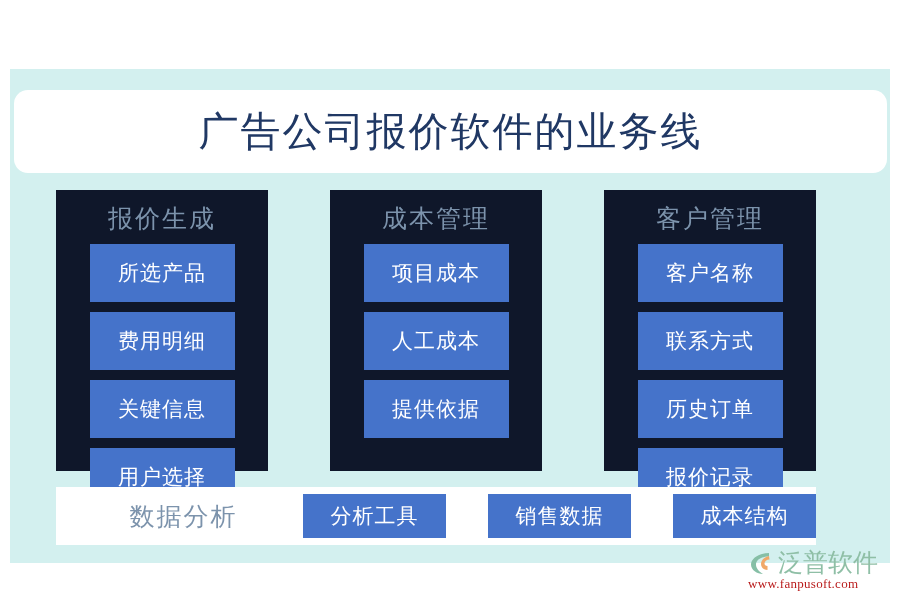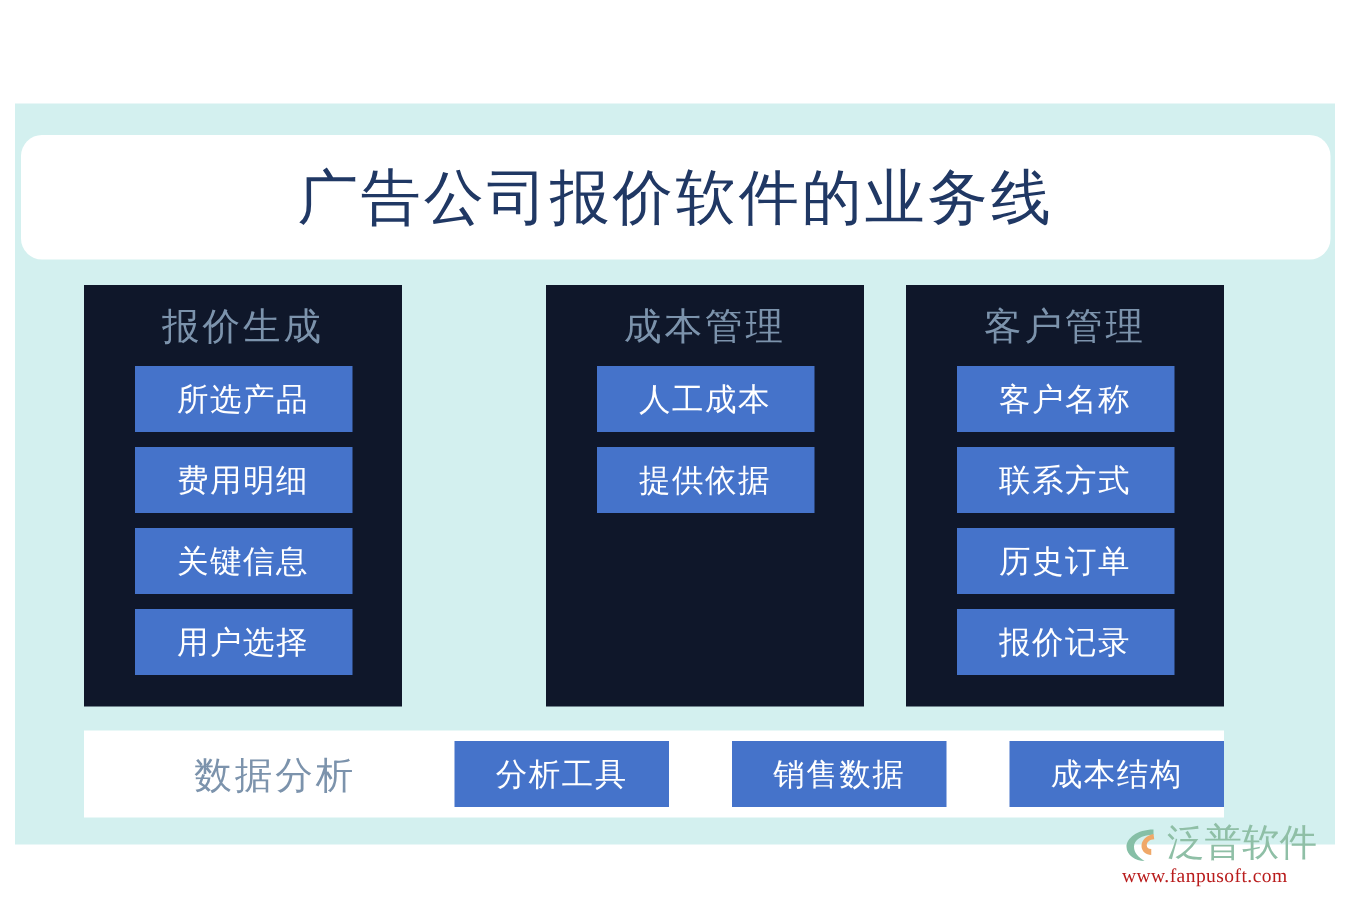--- a/index.html
+++ b/index.html
@@ -50,21 +50,21 @@
   
   .card {
     position: absolute;
     top: 190px;
     width: 212px;
     height: 281px;
     background: #0f172a;
     box-sizing: border-box;
   }
   .card.c1 { left: 56px;  }
-  .card.c2 { left: 330px; margin-left: 34px; }
+  .card.c2 { left: 330px; }
   .card.c3 { left: 604px; }
 
   .card-head {
     text-align: center;
     font-size: 25px;
     color: #7c93ac;
     letter-spacing: 2px;
     padding-top: 14px;
     line-height: 1.2;
     white-space: nowrap;
@@ -73,21 +73,21 @@
   .card-items {
     margin-top: 10px;
     display: flex;
     flex-direction: column;
     align-items: center;
     gap: 10px;
   }
 
   .blue-box {
     width: 145px;
-    height: 44px;
+    height: 58px;
     background: #4573ca;
     color: #ffffff;
     font-size: 21px;
     letter-spacing: 1px;
     display: flex;
     align-items: center;
     justify-content: center;
     white-space: nowrap;
     box-sizing: border-box;
   }
@@ -174,20 +174,21 @@
     <div class="blue-box">所选产品</div>
     <div class="blue-box">费用明细</div>
     <div class="blue-box">关键信息</div>
     <div class="blue-box">用户选择</div>
   </div>
 </div>
 
 <div class="card c2">
   <div class="card-head">成本管理</div>
   <div class="card-items">
+    <div class="blue-box">项目成本</div>
     <div class="blue-box">人工成本</div>
     <div class="blue-box">提供依据</div>
   </div>
 </div>
 
 <div class="card c3">
   <div class="card-head">客户管理</div>
   <div class="card-items">
     <div class="blue-box">客户名称</div>
     <div class="blue-box">联系方式</div>

